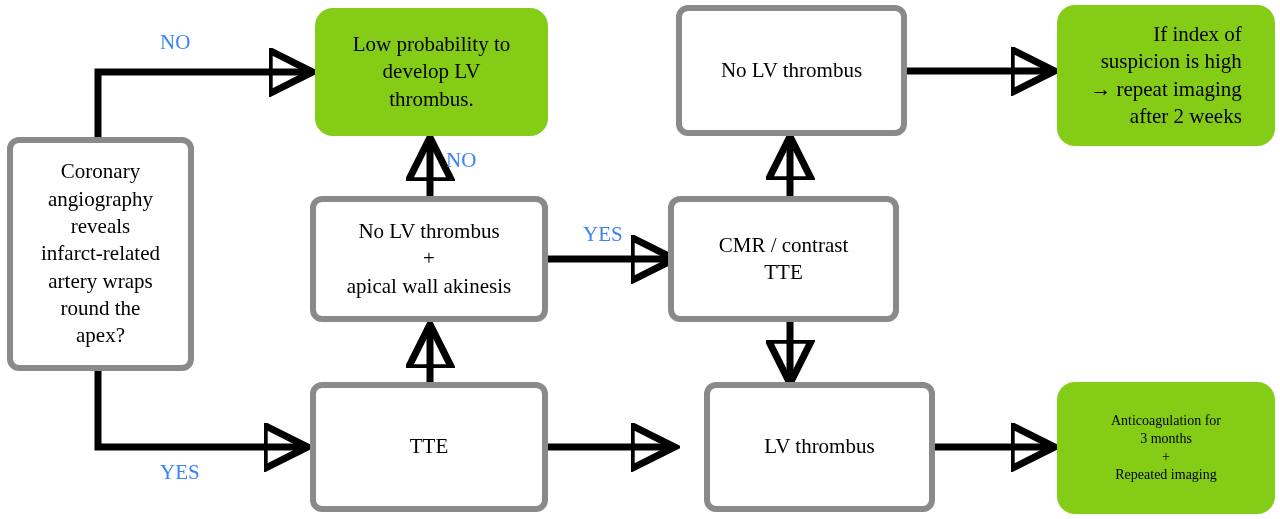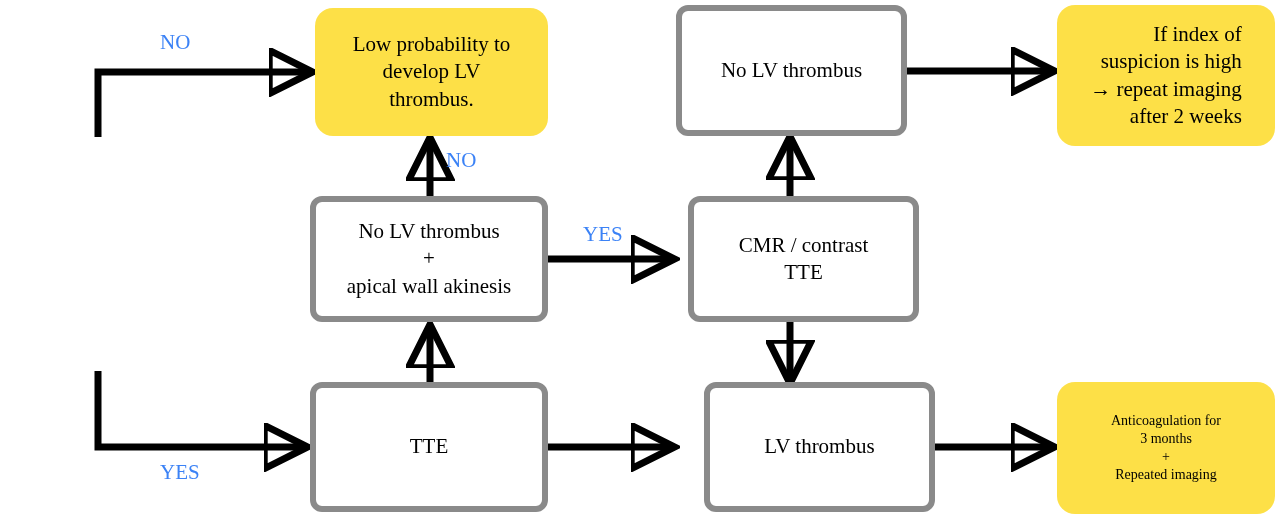--- a/index.html
+++ b/index.html
@@ -27,21 +27,21 @@
     color: #000000;
     line-height: 1.30;
     white-space: pre-line;
   }
   .node.outlined {
     background: #ffffff;
     border: 6px solid #8a8a8a;
     border-radius: 12px;
   }
   .node.filled {
-    background: #fde047;
+    background: #84cc16;
     border: none;
     border-radius: 18px;
   }
   .edge-label {
     position: absolute;
     color: #3b82f6;
     white-space: nowrap;
     text-align: center;
   }
   svg.edges {
@@ -83,34 +83,41 @@
 
     <path d="M790,196 L790,142" stroke-width="7" marker-end="url(#arrowhead)"></path>
 
     <path d="M790,322 L790,378" stroke-width="7" marker-end="url(#arrowhead)"></path>
 
     <path d="M907,71 L1049,71" stroke-width="7" marker-end="url(#arrowhead)"></path>
 
     <path d="M907,447 L1049,447" stroke-width="7" marker-end="url(#arrowhead)"></path>
   </svg>
 
+  <div class="node outlined" style="left: 7px; top: 137px; width: 187px; height: 234px; font-size: 21px;">Coronary
+angiography
+reveals
+infarct-related
+artery wraps
+round the
+apex?</div>
 
   <div class="node filled" style="left: 315px; top: 8px; width: 233px; height: 128px; font-size: 21px;">Low probability to
 develop LV
 thrombus.</div>
 
   <div class="node outlined" style="left: 310px; top: 196px; width: 238px; height: 126px; font-size: 21px;">No LV thrombus
 +
 apical wall akinesis</div>
 
   <div class="node outlined" style="left: 310px; top: 382px; width: 238px; height: 130px; font-size: 21px;">TTE</div>
 
   <div class="node outlined" style="left: 676px; top: 5px; width: 231px; height: 131px; font-size: 21px;">No LV thrombus</div>
 
-  <div class="node outlined" style="left: 688px; top: 196px; width: 231px; height: 126px; font-size: 21px;">CMR / contrast
+  <div class="node outlined" style="left: 668px; top: 196px; width: 231px; height: 126px; font-size: 21px;">CMR / contrast
 TTE</div>
 
   <div class="node outlined" style="left: 704px; top: 382px; width: 231px; height: 130px; font-size: 21px;">LV thrombus</div>
 
   <div class="node filled" style="left: 1057px; top: 5px; width: 218px; height: 141px; font-size: 21px; text-align: right;">If index of
 suspicion is high
 → repeat imaging
 after 2 weeks</div>
 
   <div class="node filled" style="left: 1057px; top: 382px; width: 218px; height: 132px; font-size: 14px;">Anticoagulation for

